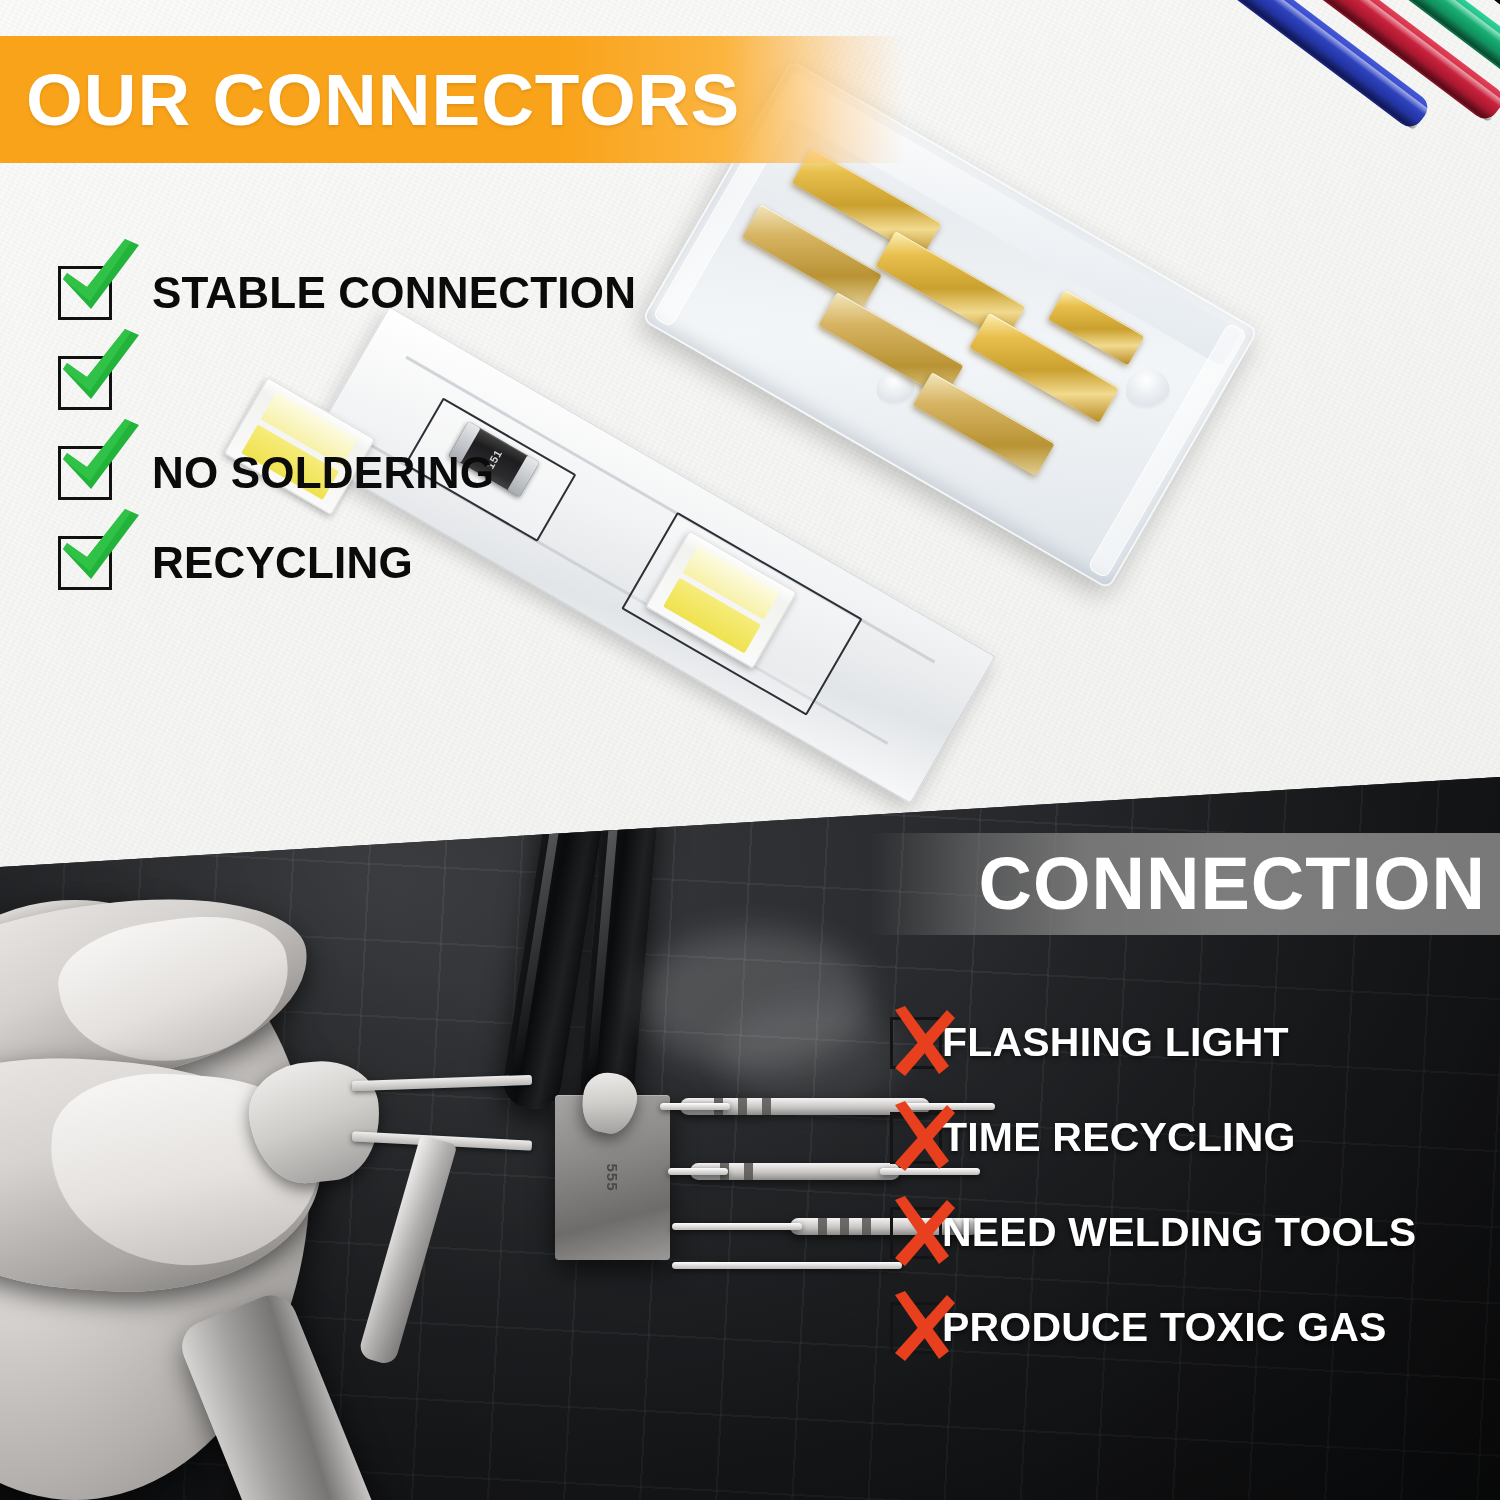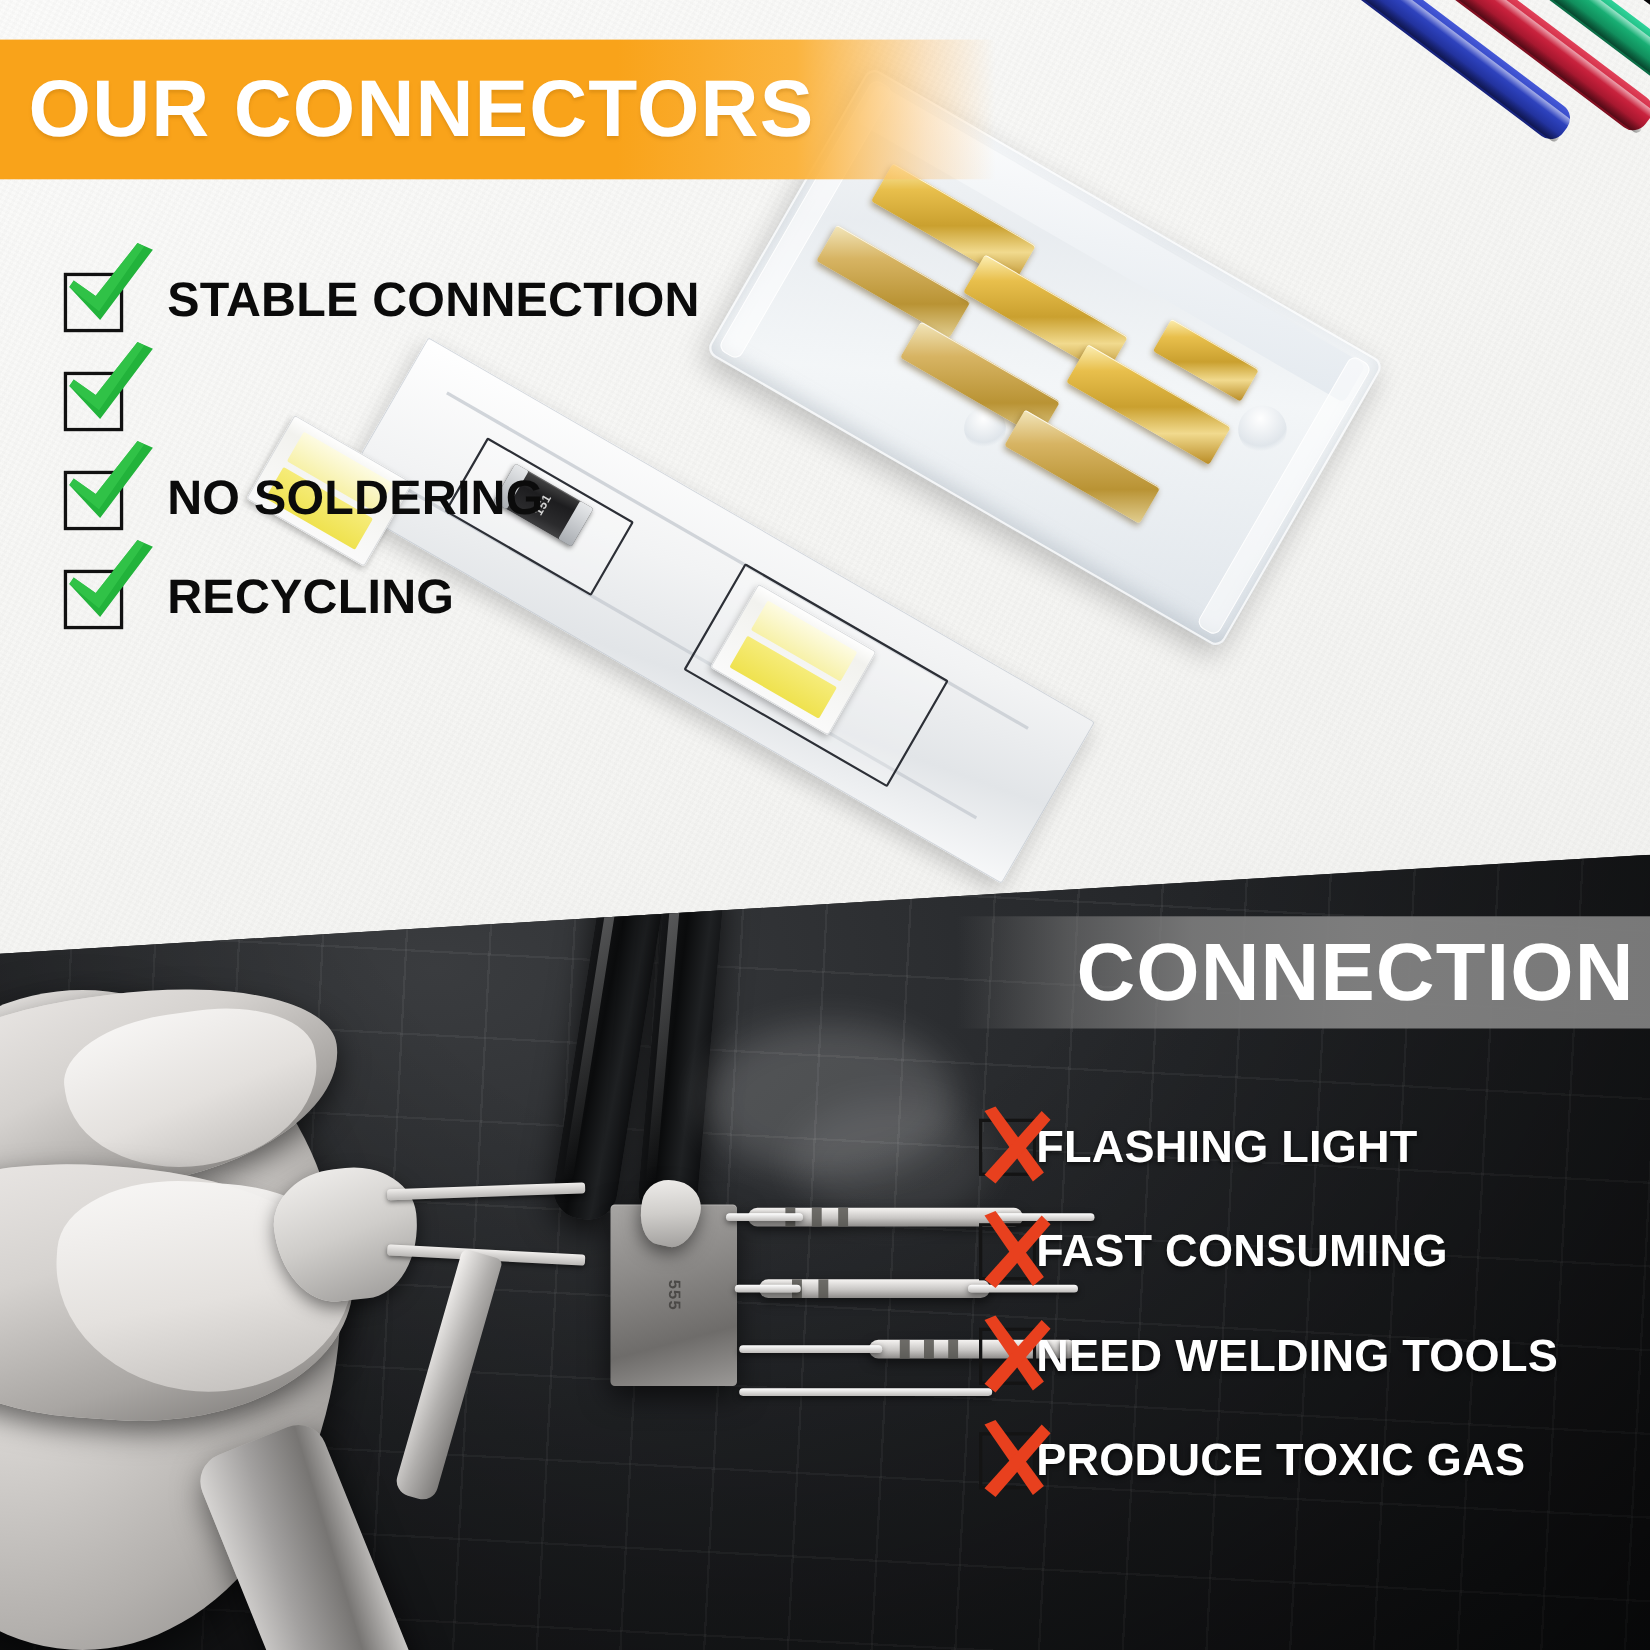--- a/index.html
+++ b/index.html
@@ -58,21 +58,21 @@
   
   .orange-banner{position:absolute;left:0;top:36px;width:905px;height:127px;
     background:linear-gradient(90deg,#F9A31A 0%,#F9A31A 62%,#FBB43F 80%,rgba(252,200,130,.45) 93%,rgba(255,255,255,0) 100%);
     display:flex;align-items:center;}
   .orange-banner .title{color:#ffffff;font-size:73px;font-weight:700;letter-spacing:1px;
     line-height:1;margin-left:26px;white-space:nowrap;font-family:Liberation Sans, sans-serif;
     text-shadow:0 2px 3px rgba(160,95,0,.25);}
 
   
   .pro-list{position:absolute;left:58px;top:248px;width:640px;}
-  .pro-row{position:relative;height:90px;display:flex;}
+  .pro-row{position:relative;height:90px;display:flex;align-items:center;}
   .pro-box{position:relative;width:48px;height:48px;flex:0 0 48px;border:3px solid #111;background:transparent;}
   .pro-check{position:absolute;left:-4px;top:-34px;width:88px;height:84px;pointer-events:none;}
   .pro-label{margin-left:40px;font-size:44px;font-weight:700;color:#0b0b0b;letter-spacing:.2px;
     white-space:nowrap;font-family:"Liberation Sans",sans-serif;}
 
   
   .bottom-section{position:absolute;left:0;top:0;width:1500px;height:1500px;overflow:hidden;
     clip-path:polygon(0 867px, 1500px 777px, 1500px 1500px, 0 1500px);
     background:#111214;}
   .mat{position:absolute;left:-80px;top:700px;width:1700px;height:900px;
@@ -323,21 +323,21 @@
         <div class="con-label">FLASHING LIGHT</div>
       </div>
 
       <div class="con-row">
         <div class="con-box">
           <svg class="con-x" viewBox="0 0 76 76">
             <path d="M12 6 L22 2 L66 62 L56 70 Z" fill="#E8401E"></path>
             <path d="M64 6 L72 14 L22 72 L12 64 Z" fill="#E8401E"></path>
           </svg>
         </div>
-        <div class="con-label">FAST CONSUMING</div>
+        <div class="con-label">TIME RECYCLING</div>
       </div>
 
       <div class="con-row">
         <div class="con-box">
           <svg class="con-x" viewBox="0 0 76 76">
             <path d="M12 6 L22 2 L66 62 L56 70 Z" fill="#E8401E"></path>
             <path d="M64 6 L72 14 L22 72 L12 64 Z" fill="#E8401E"></path>
           </svg>
         </div>
         <div class="con-label">NEED WELDING TOOLS</div>

